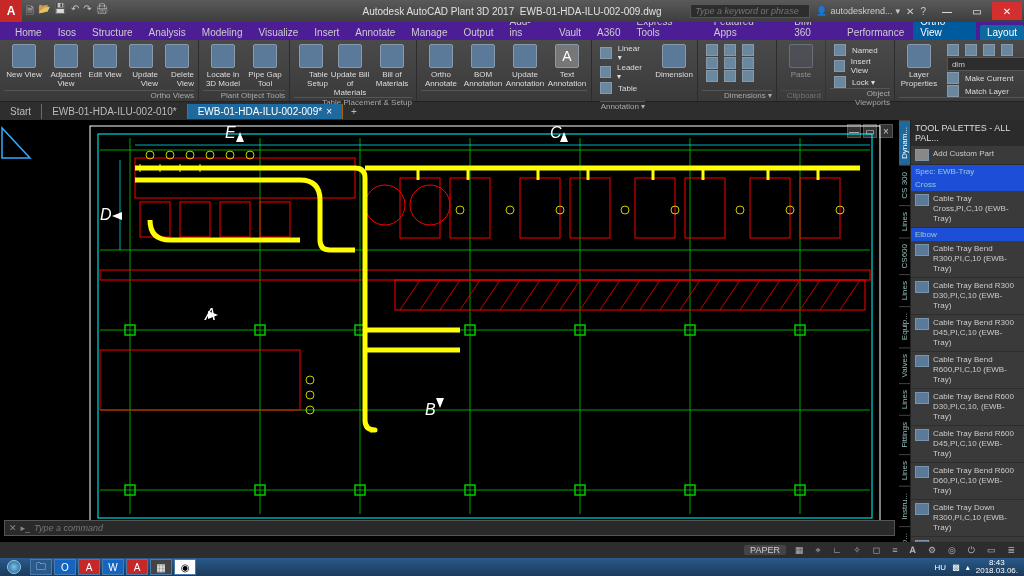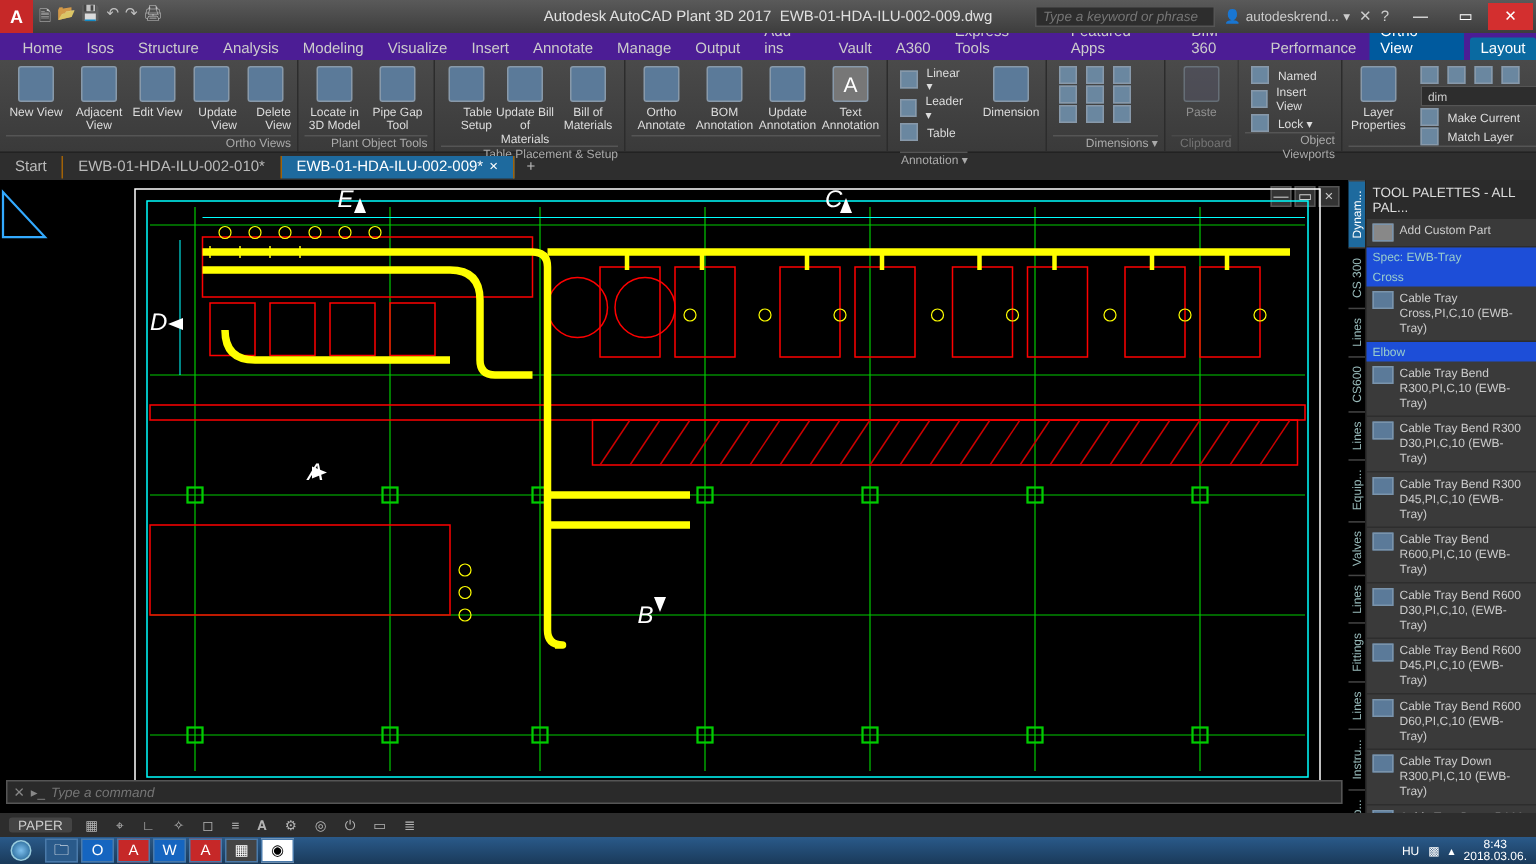--- a/index.html
+++ b/index.html
@@ -60,21 +60,21 @@
 .palette-outer { display:flex; }
 .vtabs .vtab { writing-mode:vertical-rl; transform:rotate(180deg); font-size:8px; color:#9bb; padding:6px 1px; border-bottom:1px solid #444; cursor:pointer; text-align:center;}
 .vtabs .vtab.on { background:#1e6a9e; color:#fff; }
 
 
 .cmdline { position:absolute; left:2px; right:120px; bottom:34px; transform:translateY(-2px); }
 .cmdline .cmd { background:#2a2a2a; border:1px solid #555; height:16px; display:flex; align-items:center; font-size:9px; color:#888; padding:0 4px; gap:4px;}
 .cmdline .cmd input { flex:1; background:transparent; border:none; color:#ccc; font-size:9px; font-style:italic; outline:none;}
 
 
-.statusbar { position:absolute; left:0; right:0; bottom:18px; height:16px; background:#2d2d2d; display:flex; align-items:center; font-size:9px; color:#ccc; gap:6px; padding:0 6px;margin-top:44px;}
+.statusbar { position:absolute; left:0; right:0; bottom:18px; height:16px; background:#2d2d2d; display:flex; align-items:center; justify-content:flex-end; font-size:9px; color:#ccc; gap:6px; padding:0 6px;margin-top:44px;}
 .statusbar .sbtn { padding:0 3px; cursor:pointer; opacity:.85; }
 .statusbar .pill { background:#444; padding:0 6px; border-radius:2px; }
 
 
 .taskbar { position:absolute; left:0; right:0; bottom:0; height:18px; background:linear-gradient(#2a5a8a,#1a3a5a); display:flex; align-items:center; }
 .taskbar .start { width:28px; height:18px; display:flex; align-items:center; justify-content:center; }
 .taskbar .start .orb { width:14px; height:14px; border-radius:50%; background:radial-gradient(#7ec0ee,#1a5a8a); border:1px solid #9cd; }
 .taskbar .tico { width:22px; height:16px; margin-left:2px; background:#2a5a8a; border:1px solid #4a7aaa; display:flex; align-items:center; justify-content:center; font-size:10px; color:#fff; cursor:pointer;}
 .taskbar .tray { margin-left:auto; display:flex; align-items:center; gap:6px; color:#fff; font-size:8px; padding-right:6px;}
 .taskbar .clock { text-align:center; line-height:8px; }

